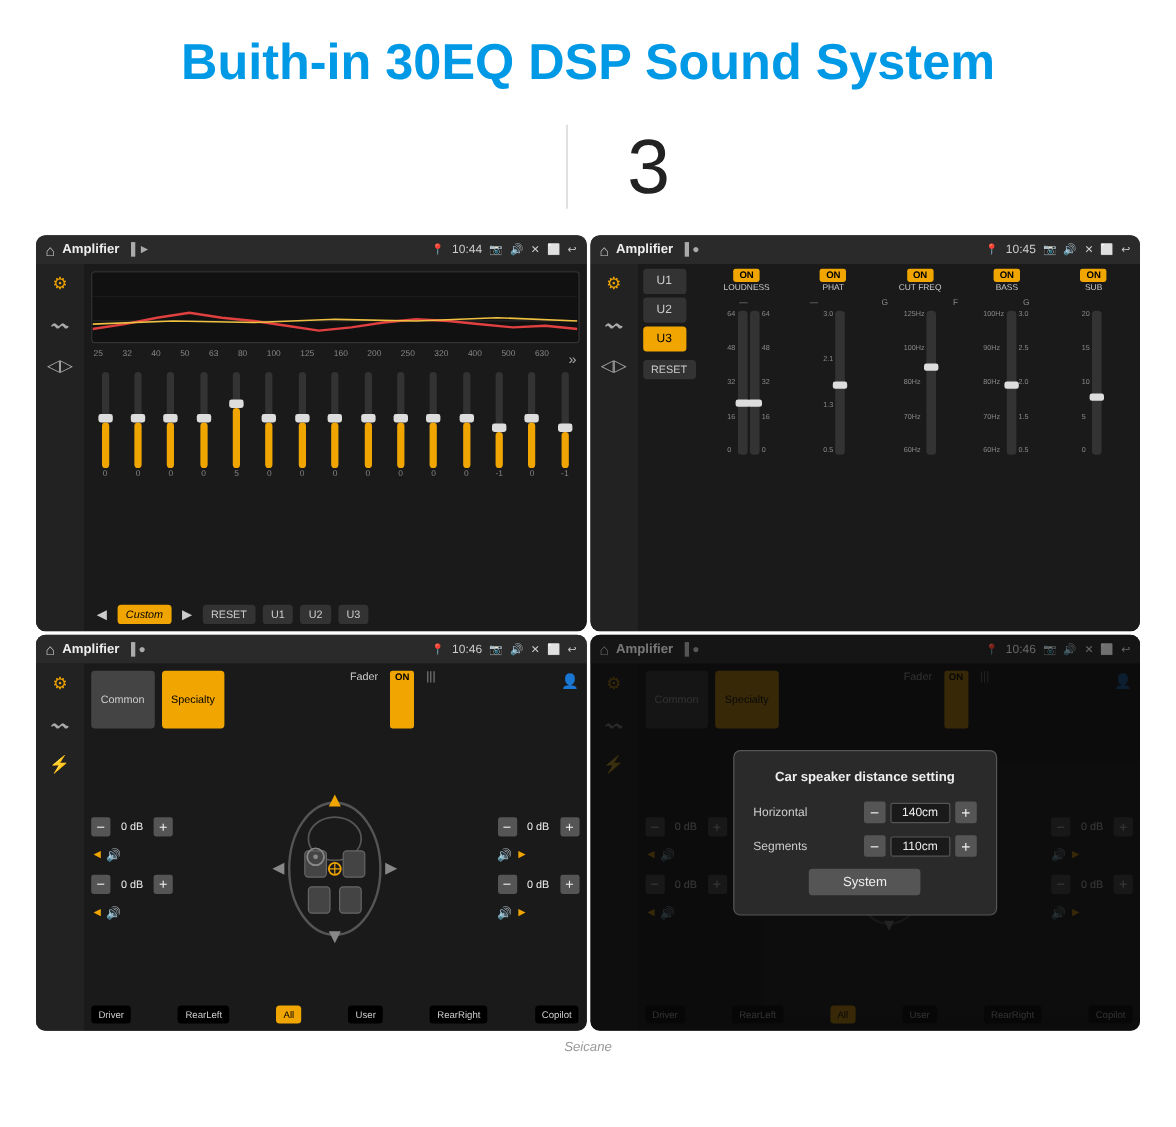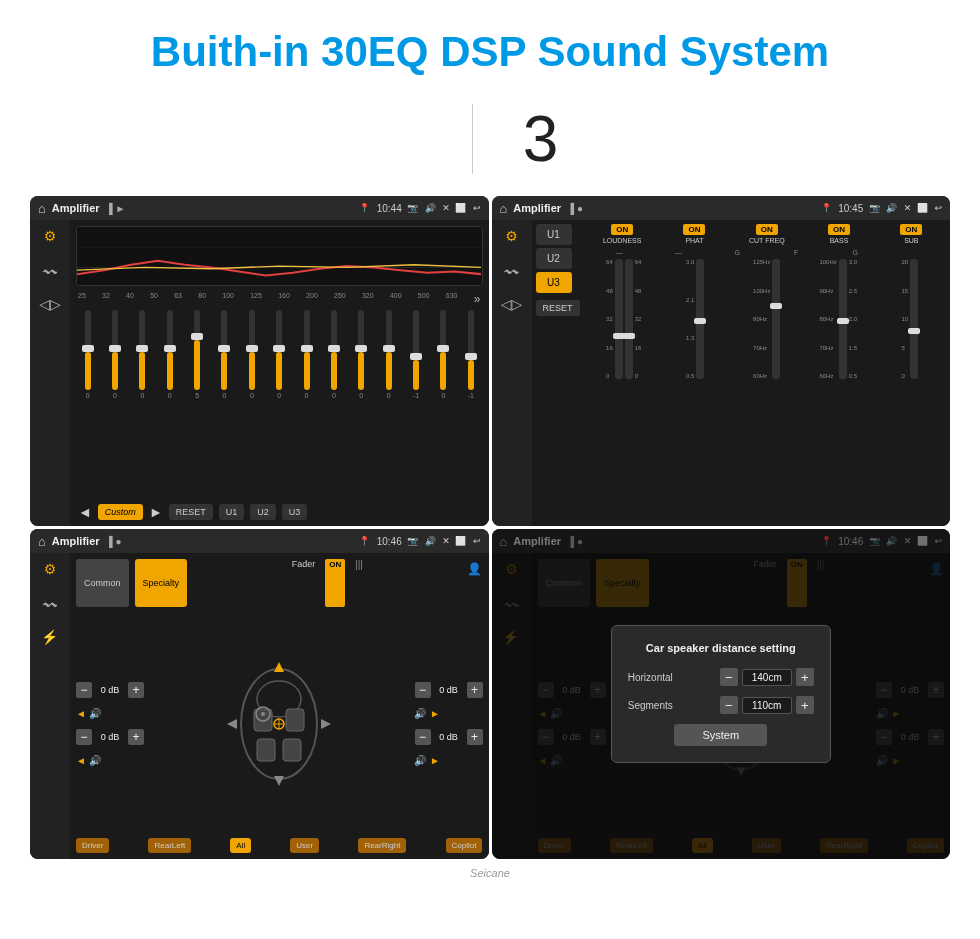--- a/index.html
+++ b/index.html
@@ -343,21 +343,21 @@
       justify-content: center;
       font-size: 12px;
       cursor: pointer;
     }
     .fader-bottom-btns {
       display: flex;
       justify-content: space-between;
       margin-top: 4px;
     }
     .zone-btn {
-      background: #a16207;
+      background: #000000;
       color: #ccc;
       border: none;
       border-radius: 3px;
       padding: 3px 6px;
       font-size: 8px;
       cursor: pointer;
     }
     .zone-btn.active {
       background: #f0a500;
       color: #000;

